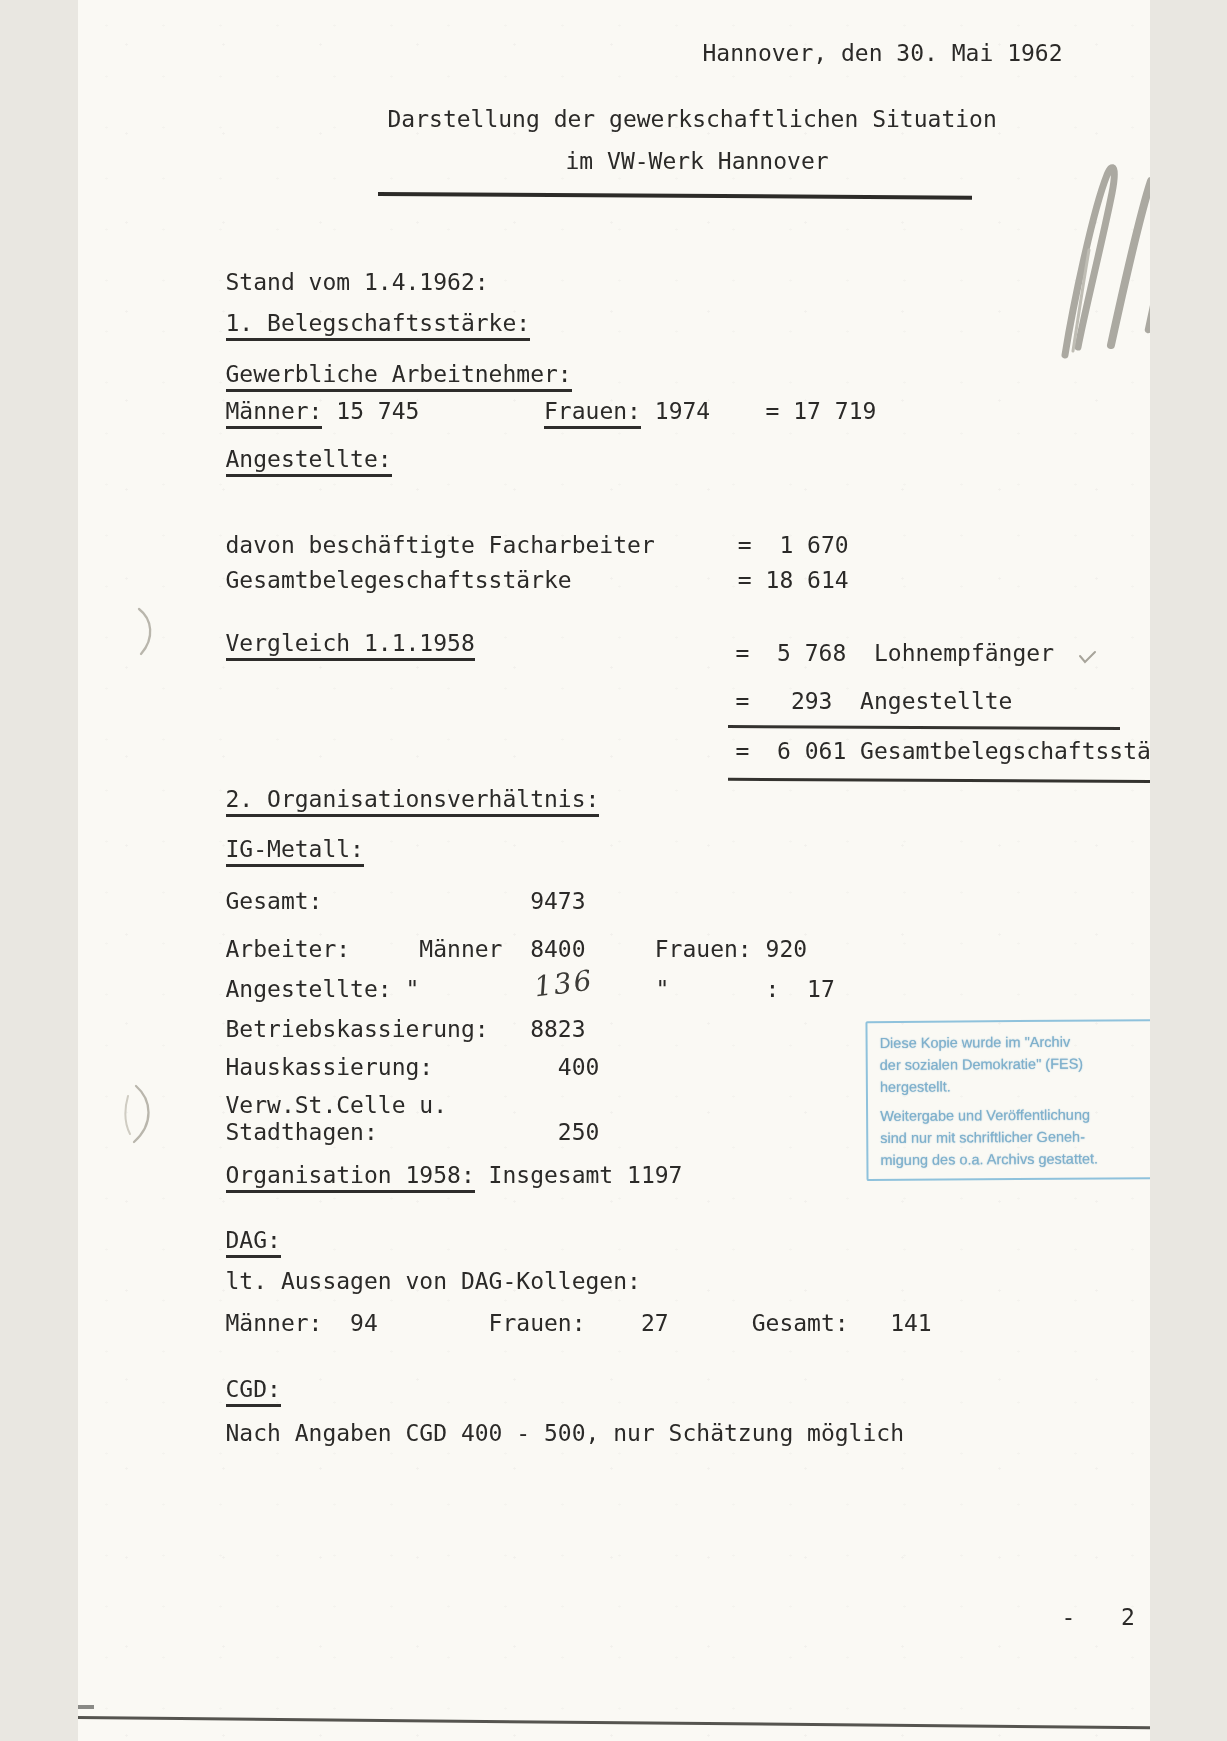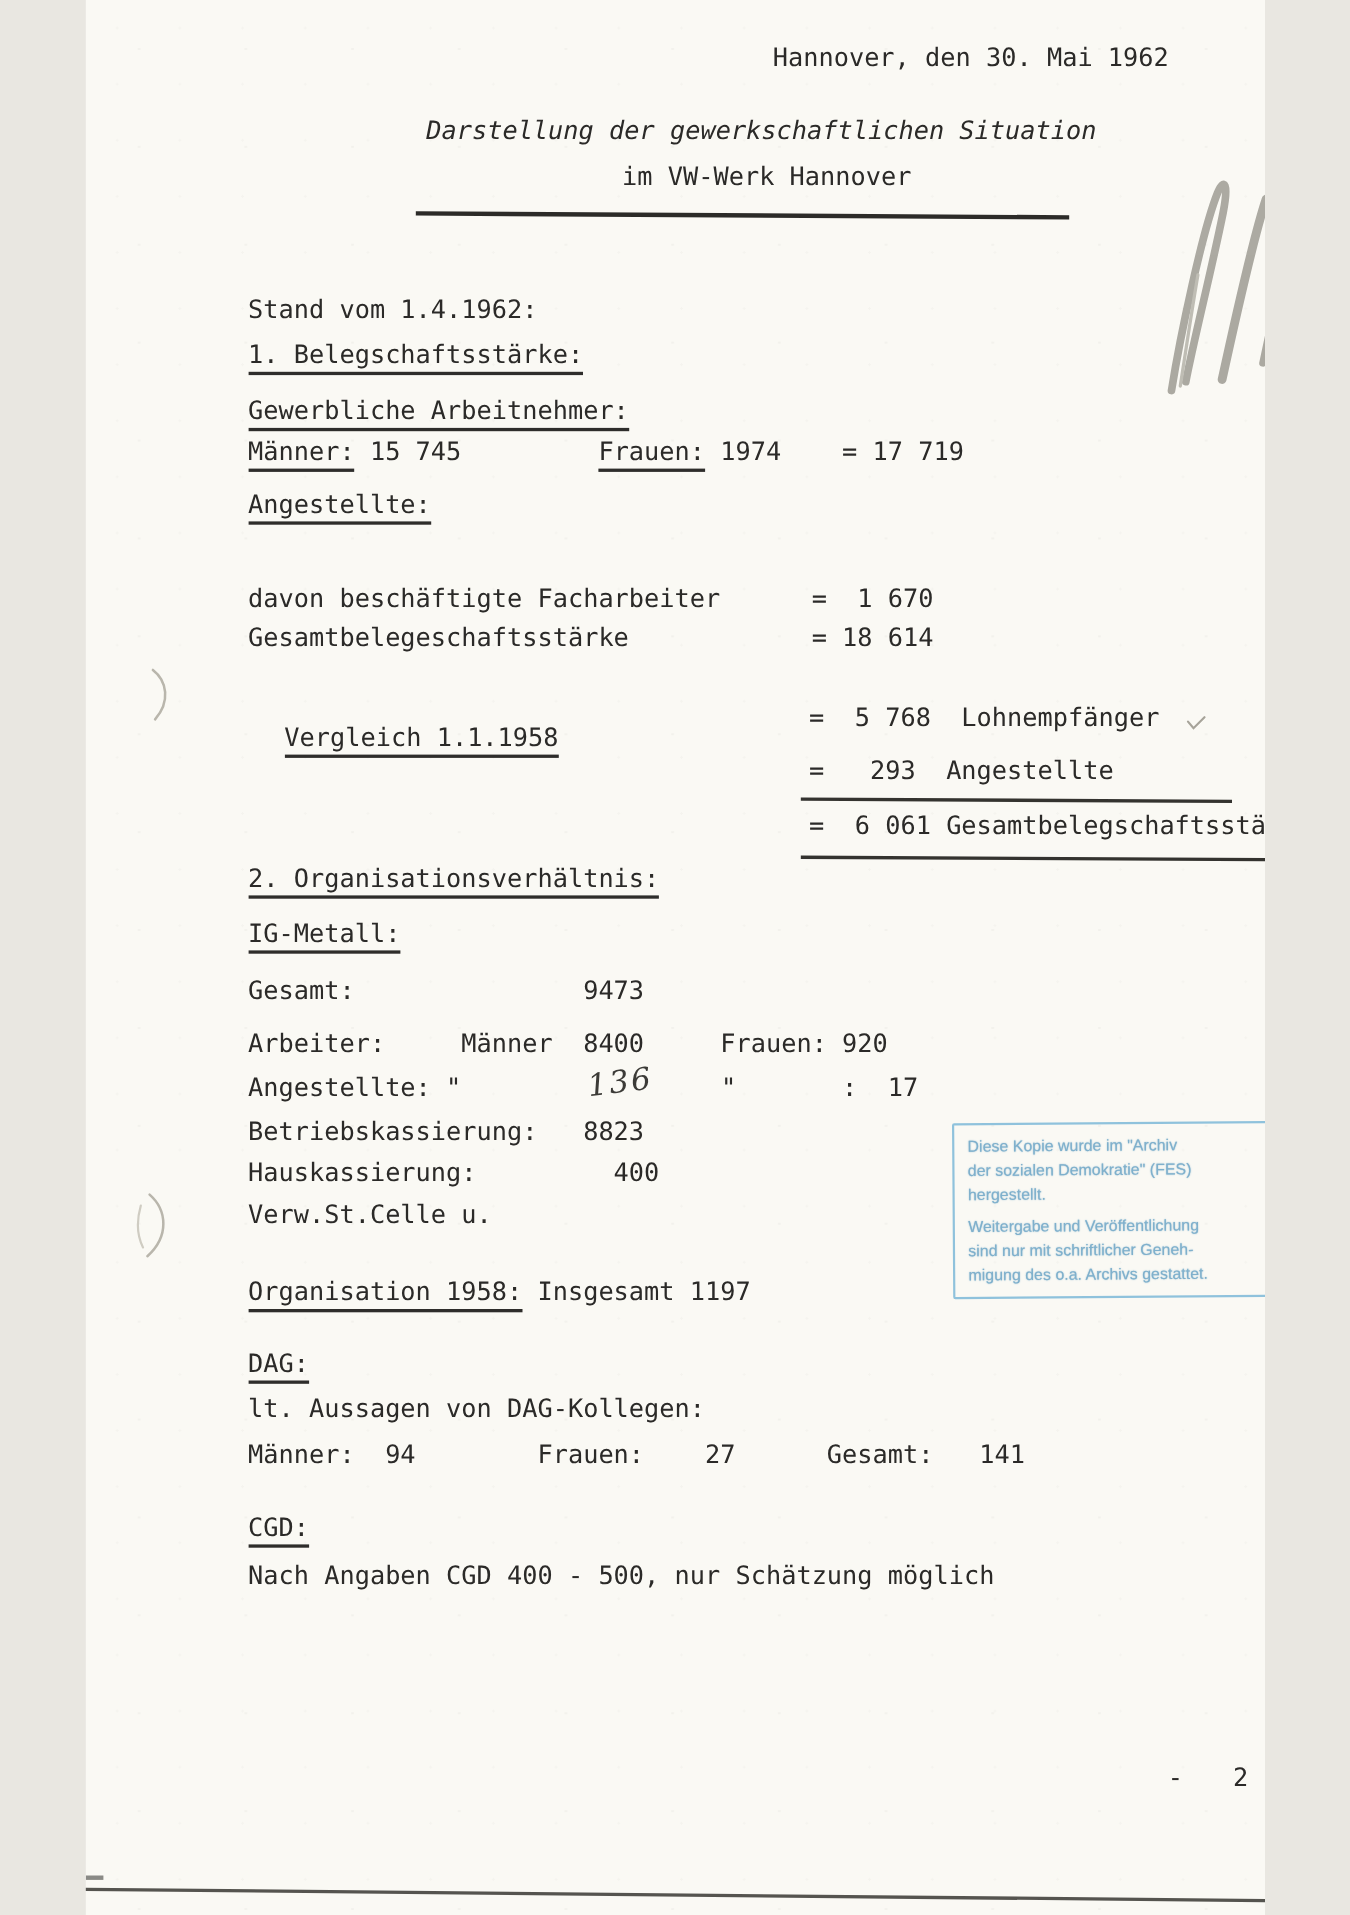--- a/index.html
+++ b/index.html
@@ -52,38 +52,38 @@
   .pencil{position:absolute;}
   .footer-line{letter-spacing:1px;}
 </style>
 </head>
 <body>
 
 <div id="page">
 
   <div class="line" style="left:625px;top:40px;">Hannover, den 30. Mai 1962</div>
 
-  <div class="line" style="left:310px;top:106px;font-style:italic;">Darstellung der gewerkschaftlichen Situation</div>
+  <div class="line" style="left:310px;top:106px;">Darstellung der gewerkschaftlichen Situation</div>
   <div class="line" style="left:488px;top:148px;">im VW-Werk Hannover</div>
   <div class="title-rule" style="left:300px;top:192px;width:594px;"></div>
 
   <div class="line" style="left:148px;top:269px;">Stand vom 1.4.1962:</div>
 
   <div class="line" style="left:148px;top:310px;"><span class="u">1. Belegschaftsstärke:</span></div>
   <div class="line" style="left:148px;top:361px;"><span class="u">Gewerbliche Arbeitnehmer:</span></div>
 
   <div class="line" style="left:148px;top:398px;"><span class="u">Männer:</span><span> 15 745         </span><span class="u">Frauen:</span><span> 1974    = 17 719</span></div>
 
   <div class="line" style="left:148px;top:446px;"><span class="u">Angestellte:</span></div>
 
 
   <div class="line" style="left:148px;top:532px;">davon beschäftigte Facharbeiter      =  1 670</div>
   <div class="line" style="left:148px;top:567px;">Gesamtbelegeschaftsstärke            = 18 614</div>
 
-  <div class="line" style="left:148px;top:658px;margin-left:33px;"><span class="u">Vergleich 1.1.1958</span></div>
+  <div class="line" style="left:148px;top:630px;"><span class="u">Vergleich 1.1.1958</span></div>
   <div class="line" style="left:658px;top:640px;">=  5 768  Lohnempfänger</div>
   <div class="line" style="left:658px;top:688px;">=   293  Angestellte</div>
   <div class="rule" style="left:650px;top:726px;width:392px;transform:rotate(.3deg);"></div>
   <div class="line" style="left:658px;top:738px;">=  6 061 Gesamtbelegschaftsstärke</div>
   <div class="rule" style="left:650px;top:779px;width:452px;transform:rotate(.3deg);"></div>
 
   <svg class="pencil" style="left:1000px;top:650px;" width="20" height="16" viewBox="0 0 20 16">
     <path d="M2,6 L7,12 L17,2" fill="none" stroke="#a7a49a" stroke-width="2" stroke-linecap="round"></path>
   </svg>
 
@@ -91,20 +91,21 @@
   <div class="line" style="left:148px;top:836px;"><span class="u">IG-Metall:</span></div>
 
   <div class="line" style="left:148px;top:888px;">Gesamt:               9473</div>
   <div class="line" style="left:148px;top:936px;">Arbeiter:     Männer  8400     Frauen: 920</div>
 
   <div class="line" style="left:148px;top:976px;width:640px;"><span>Angestellte: "</span><span class="hand">136</span><span class="abs" style="left:430px;">"</span><span class="abs" style="left:540px;">:  17</span></div>
 
   <div class="line" style="left:148px;top:1016px;">Betriebskassierung:   8823</div>
   <div class="line" style="left:148px;top:1054px;">Hauskassierung:         400</div>
   <div class="line" style="left:148px;top:1092px;">Verw.St.Celle u.</div>
+  <div class="line" style="left:148px;top:1119px;">Stadthagen:             250</div>
 
   <div class="line" style="left:148px;top:1162px;"><span class="u">Organisation 1958:</span><span> Insgesamt 1197</span></div>
 
   <div class="line" style="left:148px;top:1227px;"><span class="u">DAG:</span></div>
   <div class="line" style="left:148px;top:1268px;">lt. Aussagen von DAG-Kollegen:</div>
   <div class="line" style="left:148px;top:1310px;">Männer:  94        Frauen:    27      Gesamt:   141</div>
 
   <div class="line" style="left:148px;top:1376px;"><span class="u">CGD:</span></div>
   <div class="line" style="left:148px;top:1420px;">Nach Angaben CGD 400 - 500, nur Schätzung möglich</div>
 

